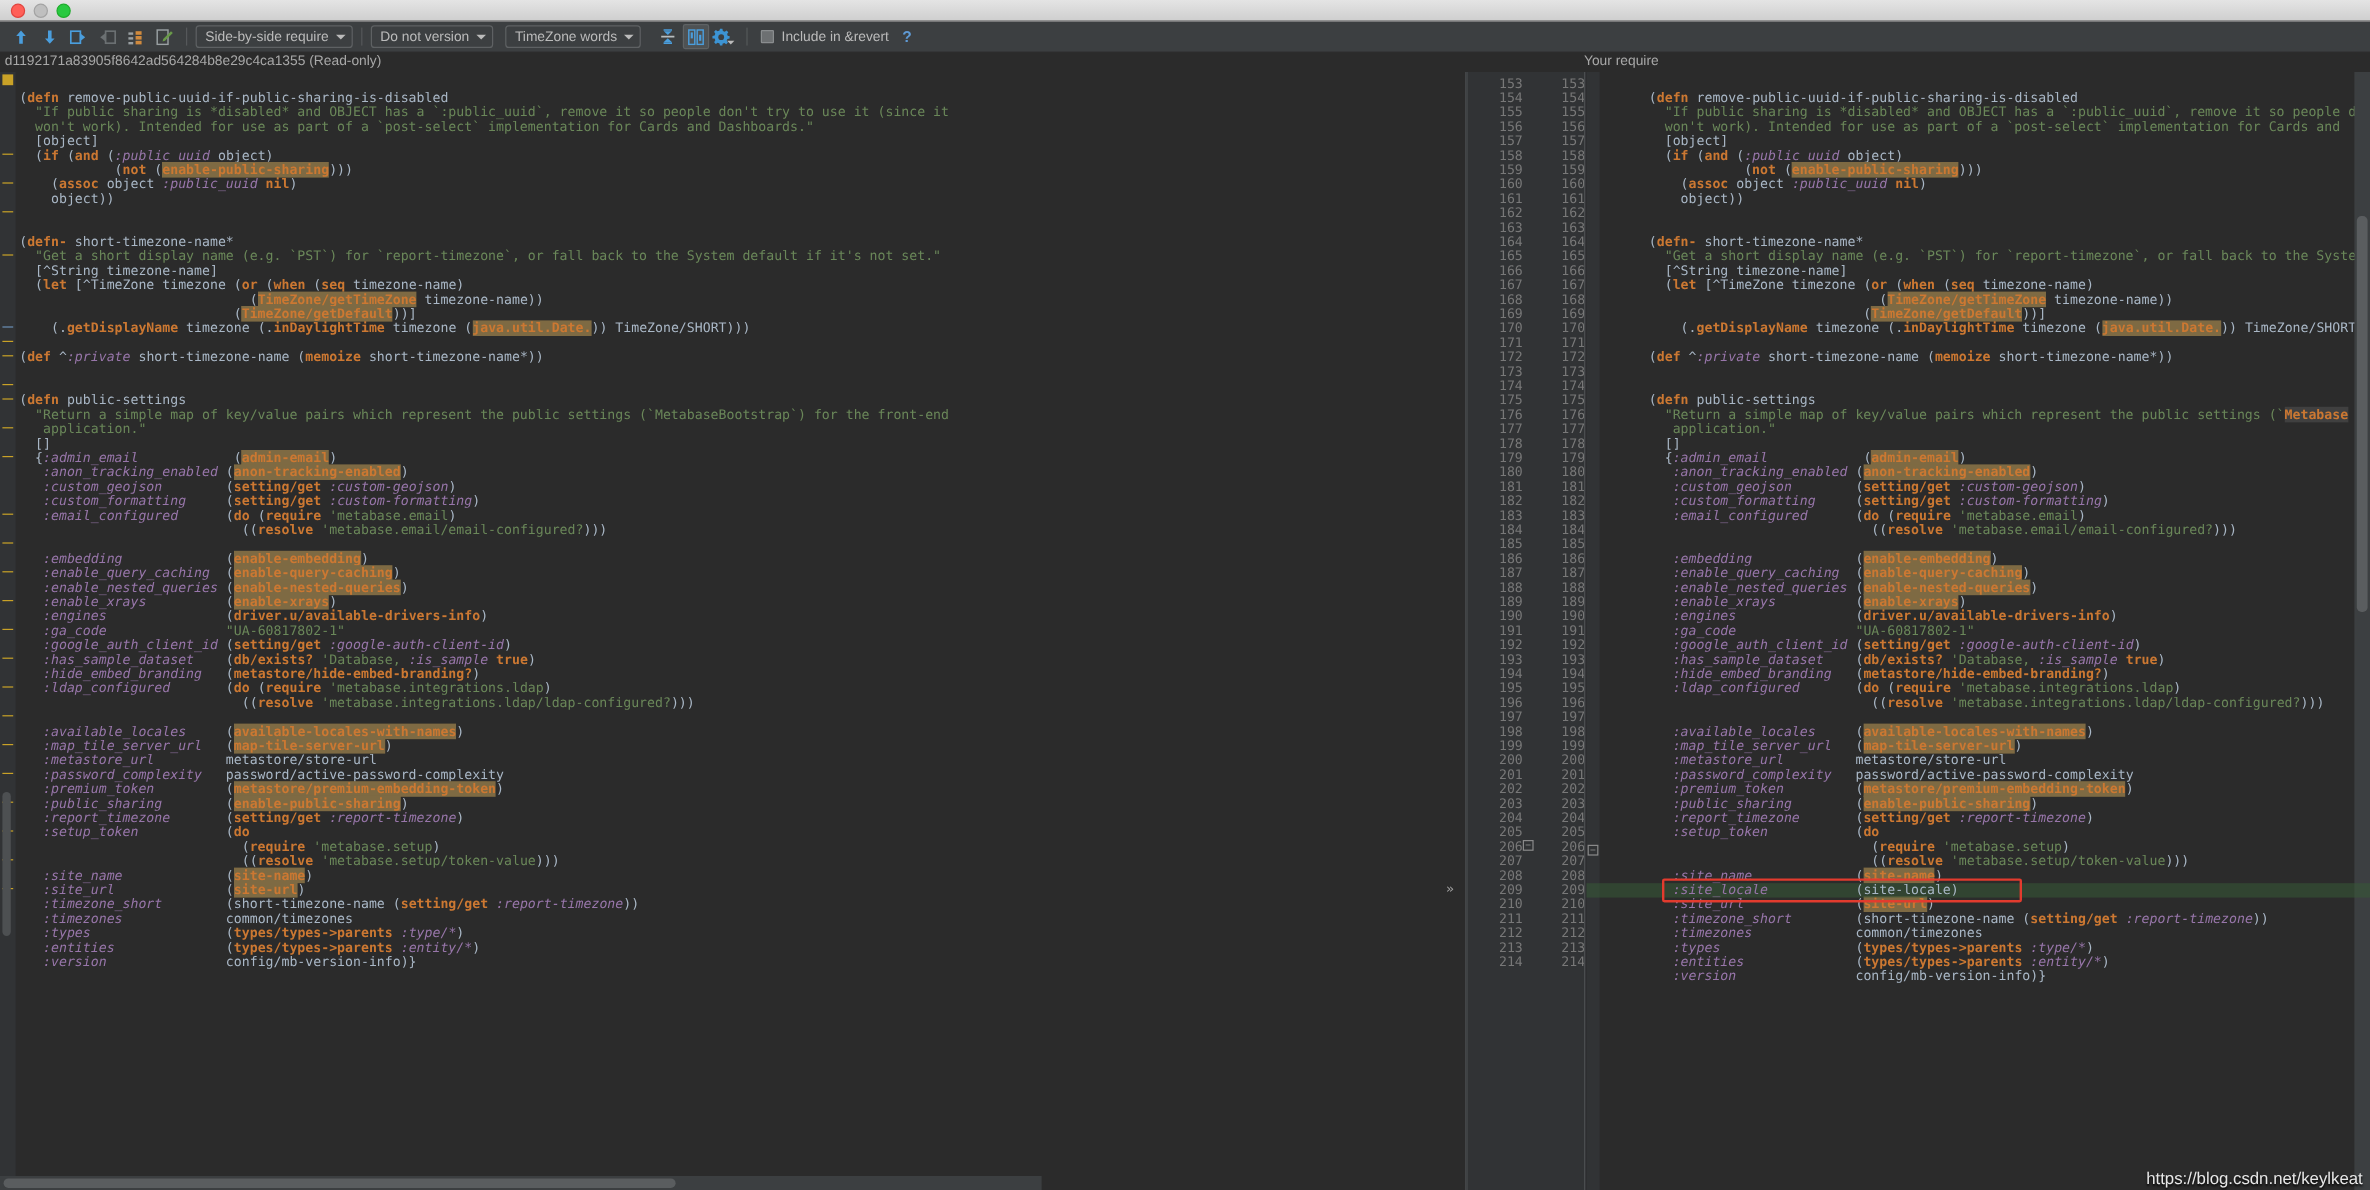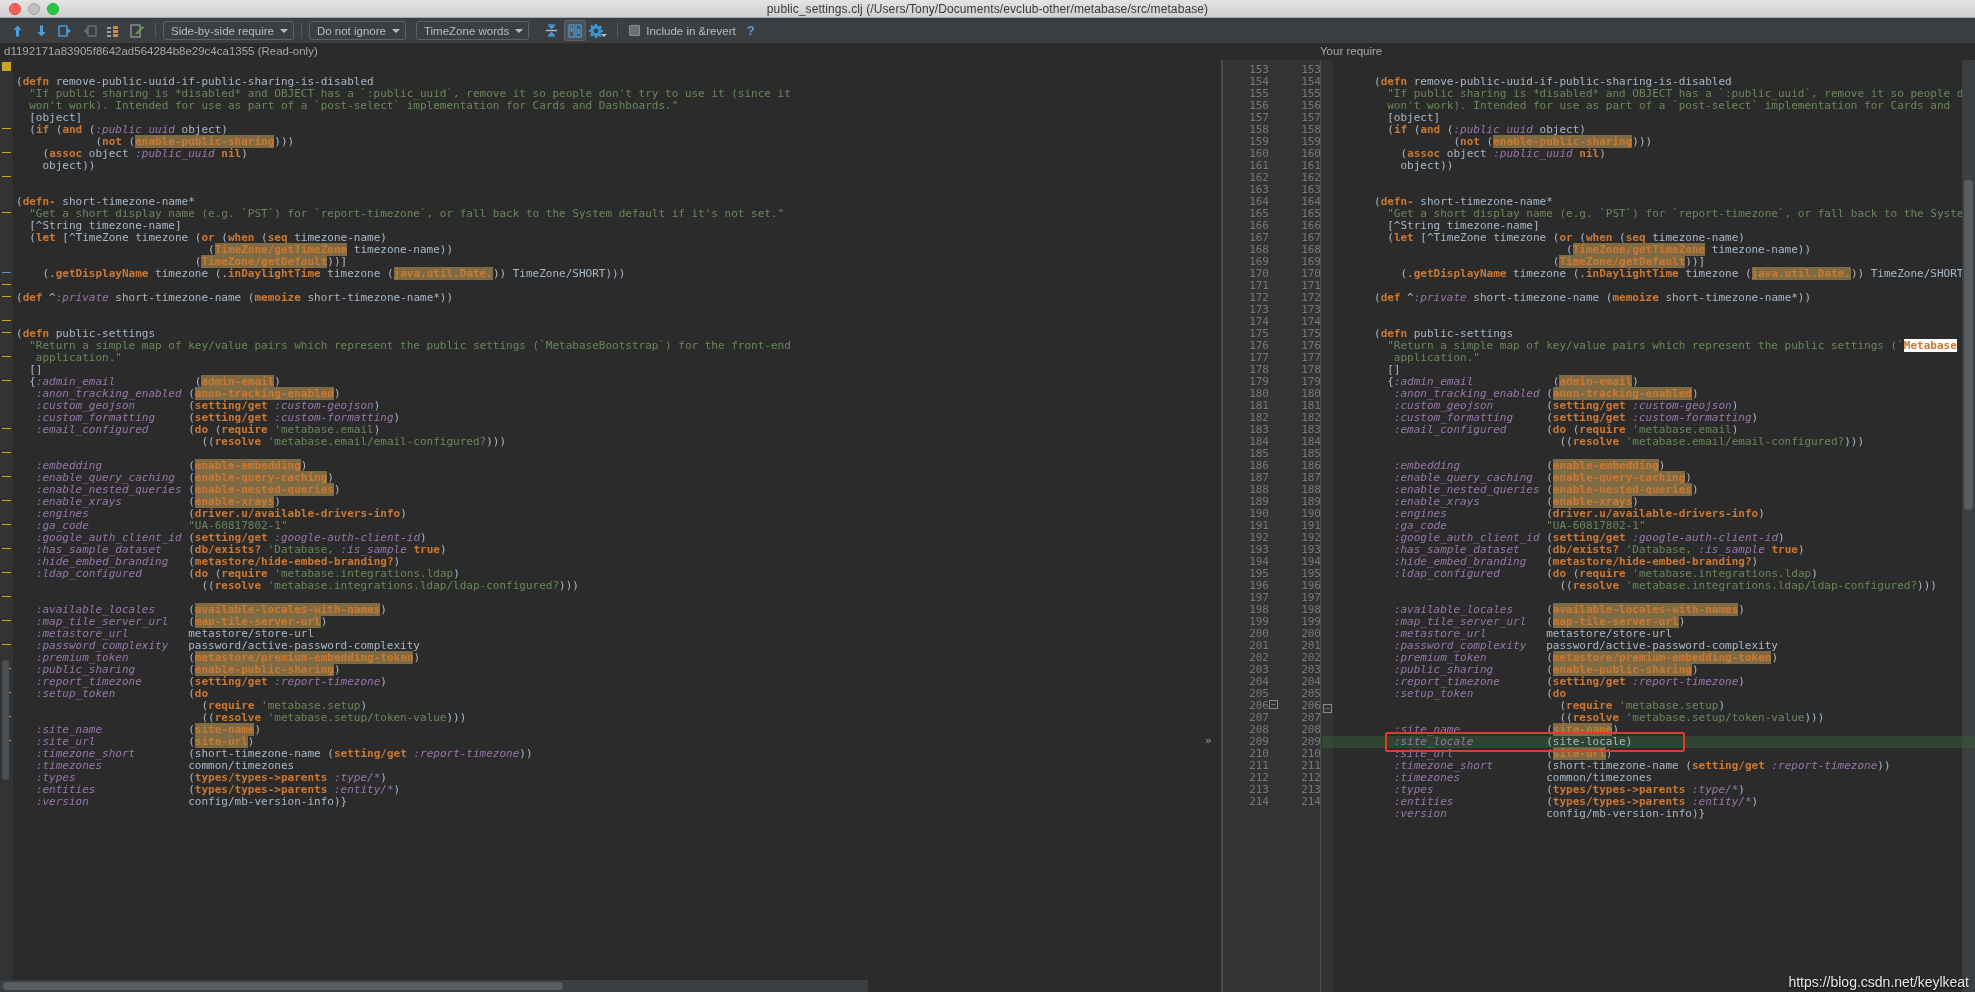--- a/index.html
+++ b/index.html
@@ -79,21 +79,21 @@
     color:#a9b7c6;
   }
   #code-left{ left:16px; }
   #code-right{ left:52px; }
 
   
   .kw   { color:#cc7832; font-weight:bold; }                          
   .str  { color:#6a8759; }                          
   .kwd  { color:#9876aa; font-style:italic; }
   .hl   { background:#7e6a43; color:#cc7832; font-weight:bold; }  
-  .hl2  { background:#ffffff; color:#cc7832; font-weight:bold; }
+  .hl2  { background:#404040; color:#cc7832; font-weight:bold; }
   .plain{ color:#a9b7c6; }
 
   
   .fold{ position:absolute; left:2px; width:9px; height:1px; background:#c9a227; }
   .foldgrey{ position:absolute; left:2px; width:9px; height:1px; background:#6a8fb5; }
   .foldsq{ position:absolute; left:2px; width:9px; height:9px; background:#c9a227; }
 
   
   #mid{
     position:absolute; left:1222px; top:0; bottom:0; width:100px;
@@ -139,21 +139,20 @@
 </style>
 </head>
 <body>
 
 <div id="titlebar">
   <div class="traffic">
     <span class="light l-red"></span>
     <span class="light l-yel"></span>
     <span class="light l-grn"></span>
   </div>
-  <div id="title-text">public_settings.clj (/Users/Tony/Documents/evclub-other/metabase/src/metabase)</div>
 </div>
 
 <div id="toolbar">
 
   <div class="tbtn">
     <svg width="13" height="14" viewBox="0 0 13 14">
         <path d="M6.5 1.5 L10.5 6 H8 V12.5 H5 V6 H2.5 Z" fill="#4a9edd"></path>
       </svg>
   </div>
   <div class="tbtn">
@@ -193,21 +192,21 @@
   <div class="tsep"></div>
 
   <div class="combo">
     <span>Side-by-side require</span>
     <span class="caret"></span>
   </div>
 
   <div class="tsep"></div>
 
   <div class="combo">
-    <span>Do not ignore</span>
+    <span>Do not version</span>
     <span class="caret"></span>
   </div>
 
   <div style="width:6px"></div>
 
   <div class="combo">
     <span>TimeZone words</span>
     <span class="caret"></span>
   </div>
 

